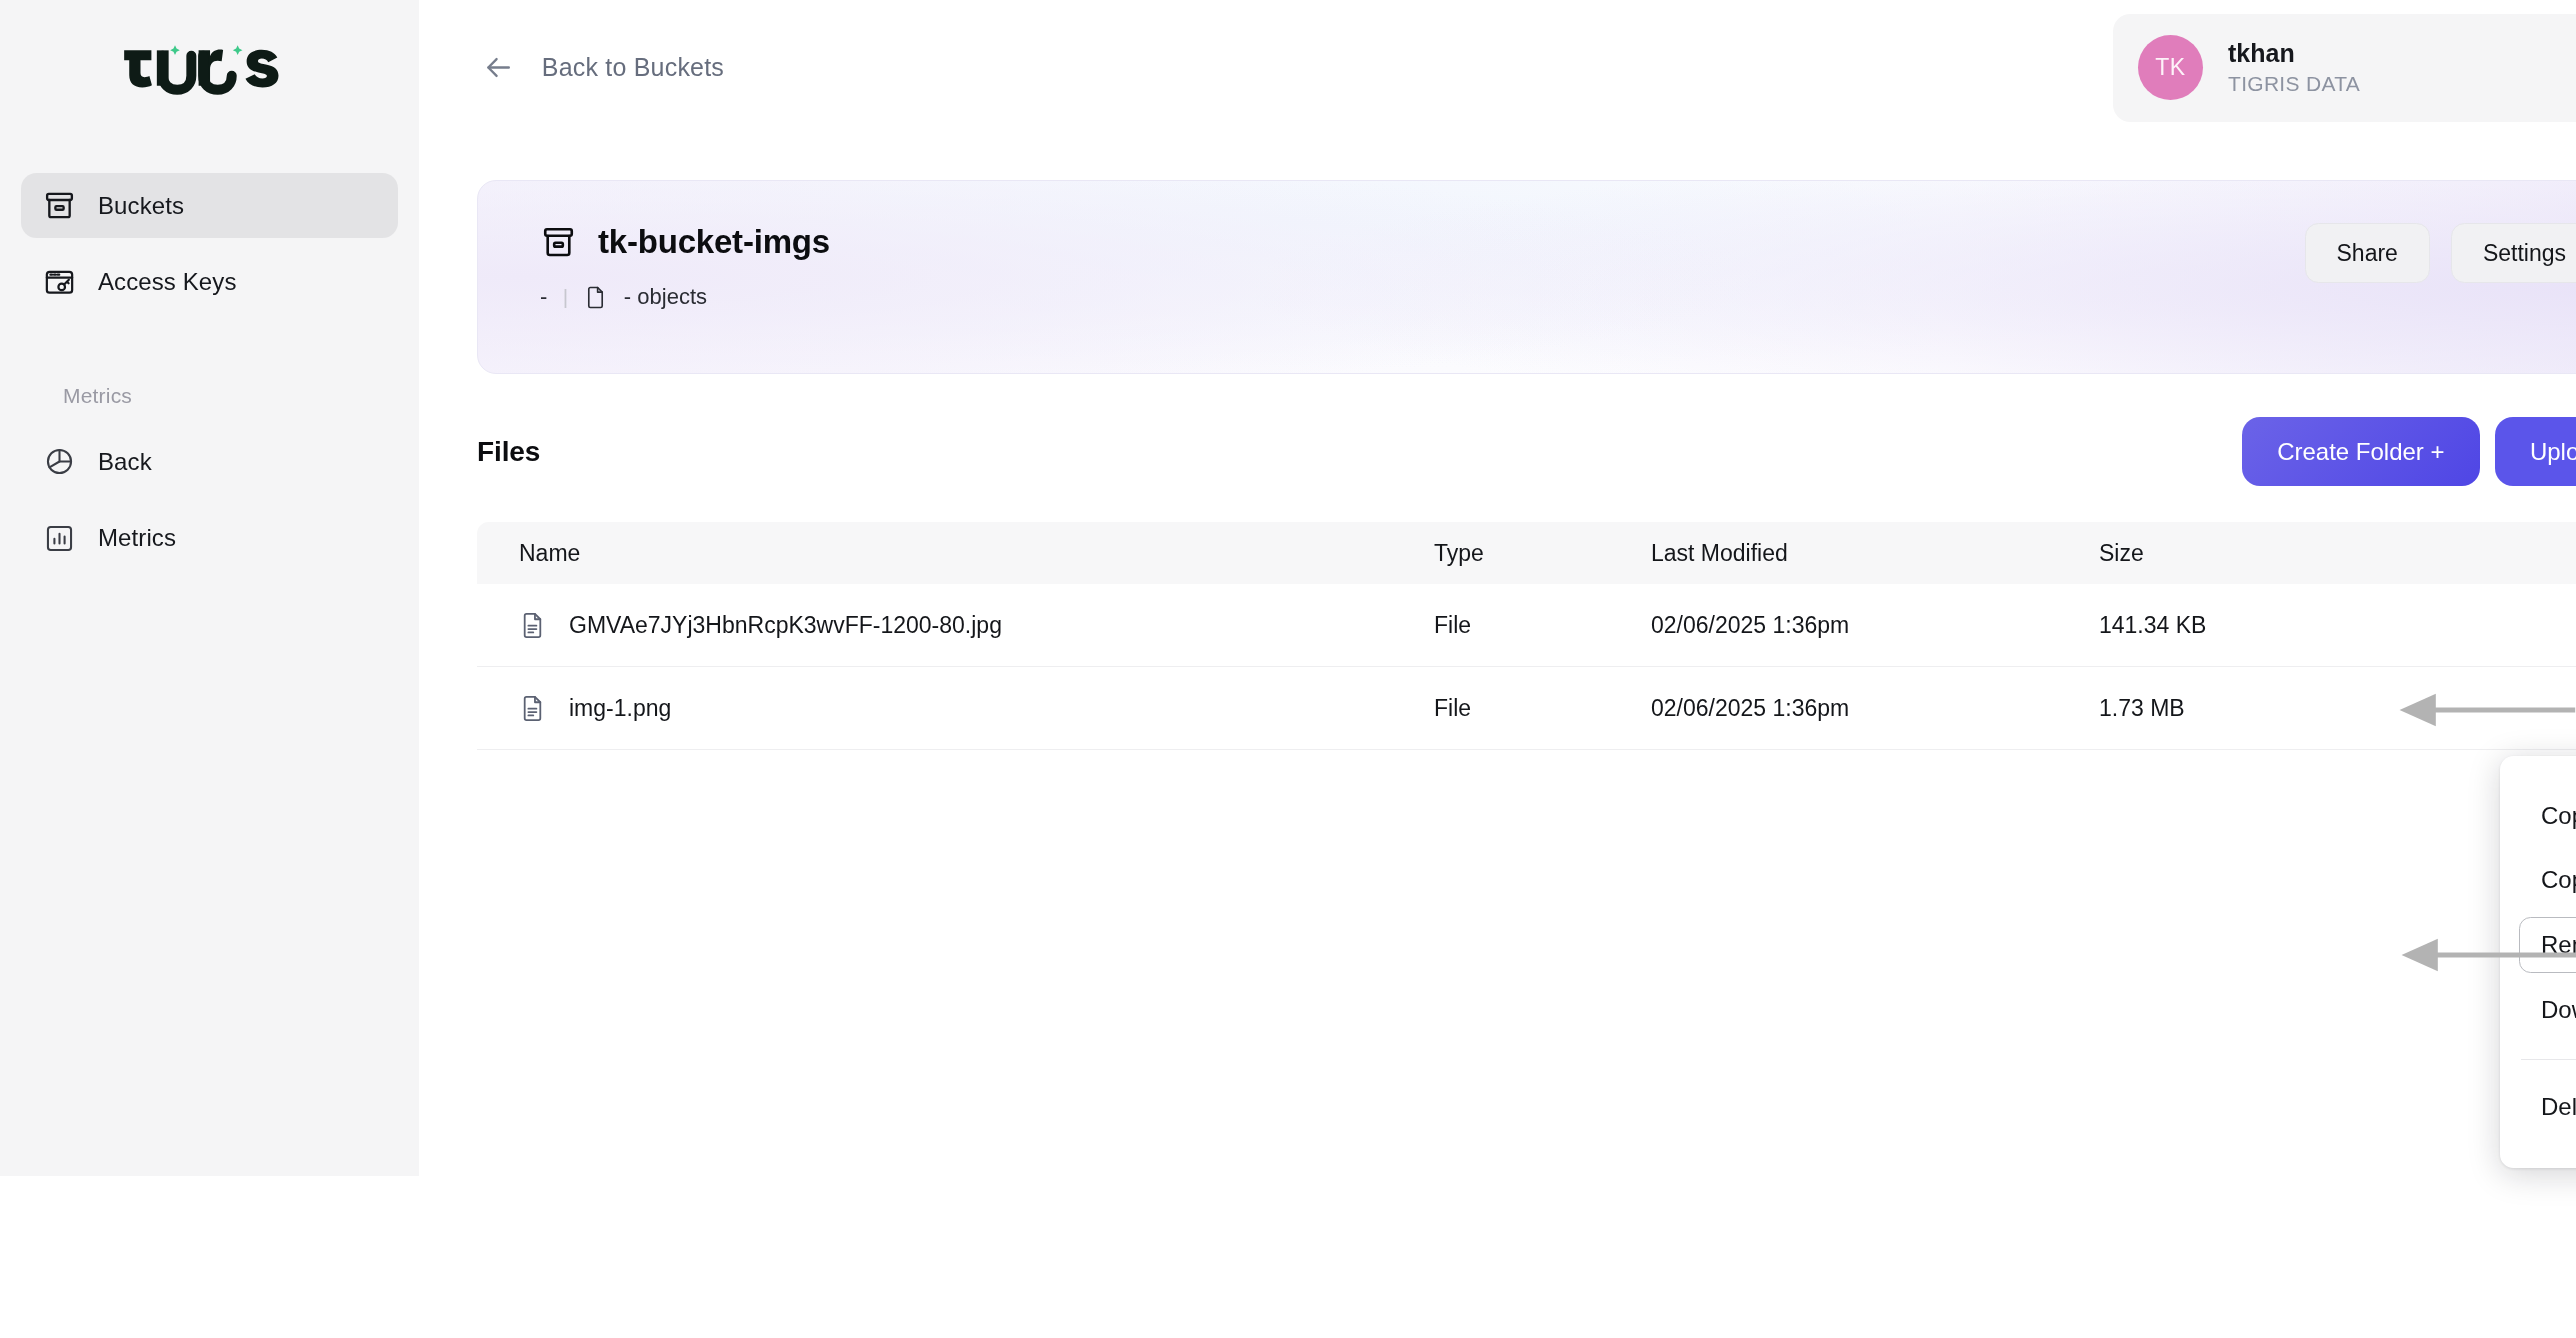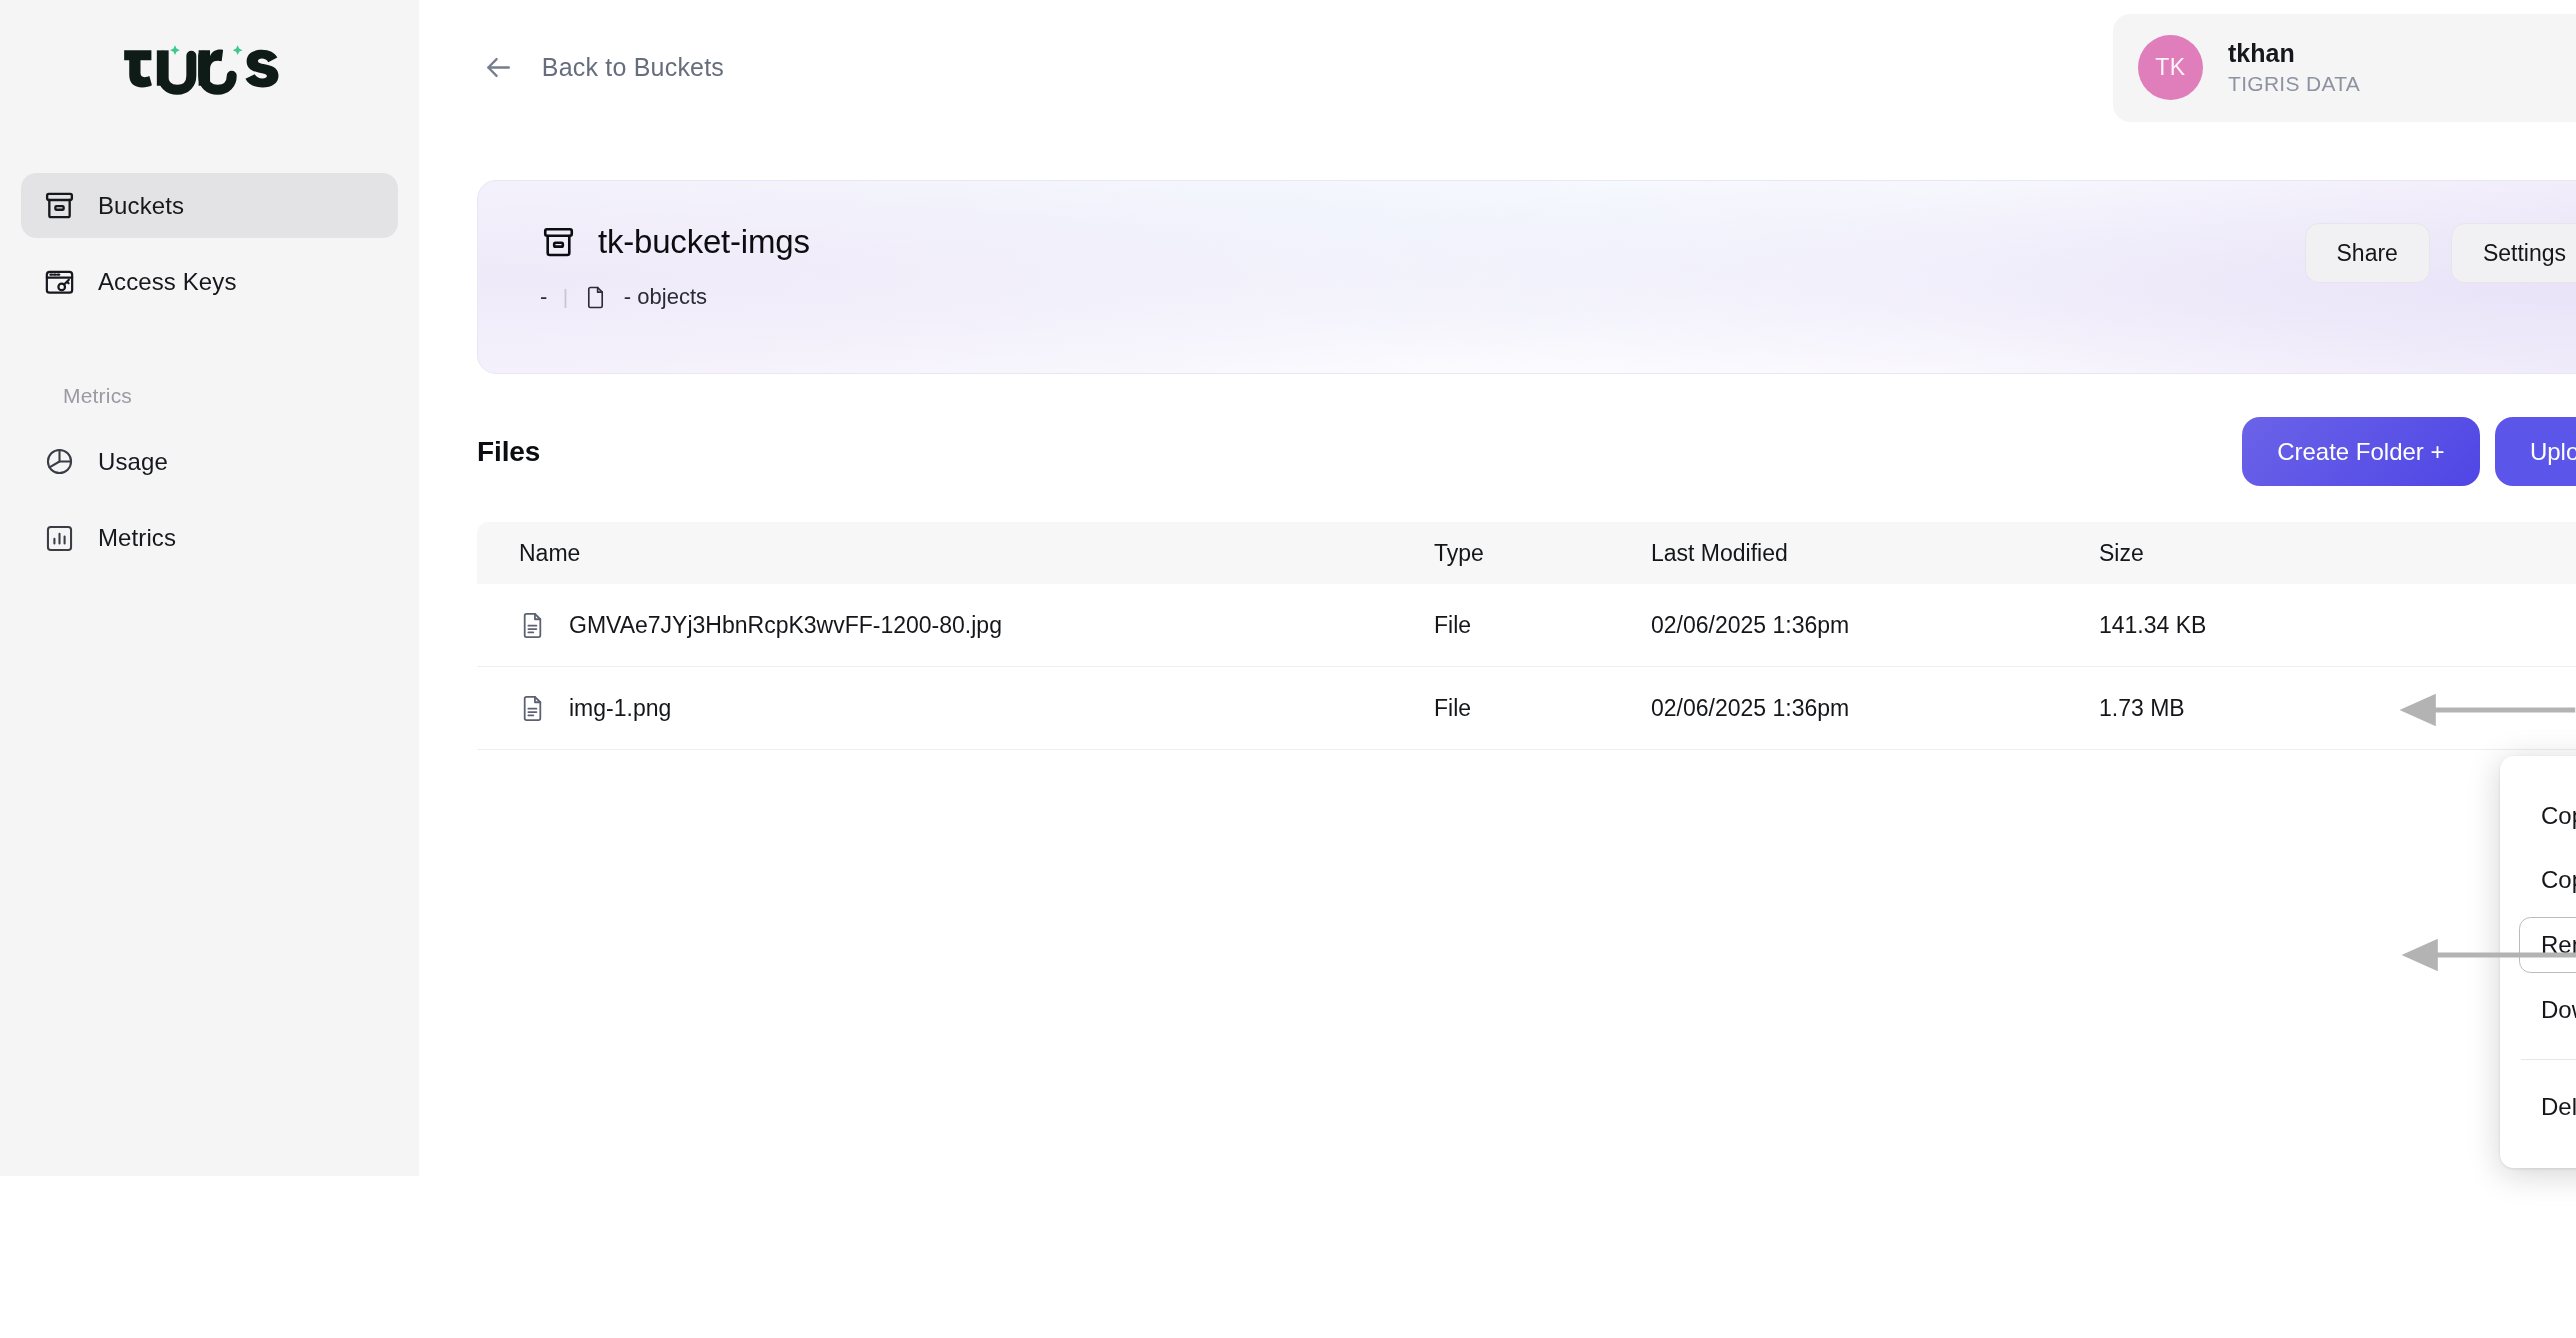--- a/index.html
+++ b/index.html
@@ -111,21 +111,21 @@
     background:
       radial-gradient(120% 140% at 2% 50%, #efeaf9 0%, rgba(246,244,253,0) 48%),
       radial-gradient(120% 150% at 98% 55%, #e9e3f8 0%, rgba(246,244,253,0) 52%),
       radial-gradient(90% 130% at 40% 20%, #f2f6fd 0%, rgba(255,255,255,0) 60%),
       linear-gradient(90deg, #f6f3fc 0%, #fbfbfe 45%, #ffffff 68%, #f3f0fb 100%);
     position: relative;
     padding: 42px 0 0 62px;
   }
   .hero-title-row { display: flex; align-items: center; gap: 21px; }
   .bucket-icon svg { width: 37px; height: 37px; display: block; }
-  .hero-title { font-size: 33px; font-weight: 400; color: #0c0d10; letter-spacing: -0.2px; }
+  .hero-title { font-size: 33px; font-weight: 700; color: #0c0d10; letter-spacing: -0.2px; }
   .hero-meta {
     display: flex; align-items: center; gap: 15.4px;
     margin-top: 23px; font-size: 22px; color: #2a2c33;
   }
   .hero-meta .sep { color: #c7c7cf; font-size: 21px; }
   .hero-meta .doc-icon svg { width: 23px; height: 25px; display: block; margin-right: 1.9px; }
   .hero-actions {
     position: absolute; right: 42px; top: 42px;
     display: flex; gap: 21px;
   }
@@ -302,21 +302,21 @@
       <div class="nav-group-title">Metrics</div>
 
       <div class="nav-item">
         <span class="nav-icon">
           <svg viewBox="0 0 24 24" fill="none" stroke="#3a3d45" stroke-width="1.5" stroke-linecap="round" stroke-linejoin="round">
             <circle cx="12" cy="12" r="8.4"></circle>
             <path d="M12 3.6V12l-7.3 4.2"></path>
             <path d="M12 12l8.4 0"></path>
           </svg>
         </span>
-        <span class="nav-label">Usage</span>
+        <span class="nav-label">Back</span>
       </div>
 
       <div class="nav-item">
         <span class="nav-icon">
           <svg viewBox="0 0 24 24" fill="none" stroke="#3a3d45" stroke-width="1.5" stroke-linecap="round" stroke-linejoin="round">
             <rect x="3.6" y="3.6" width="16.8" height="16.8" rx="2"></rect>
             <path d="M8.3 15.6v-3.4M12 15.6V8.6M15.7 15.6v-5"></path>
           </svg>
         </span>
         <span class="nav-label">Metrics</span>

